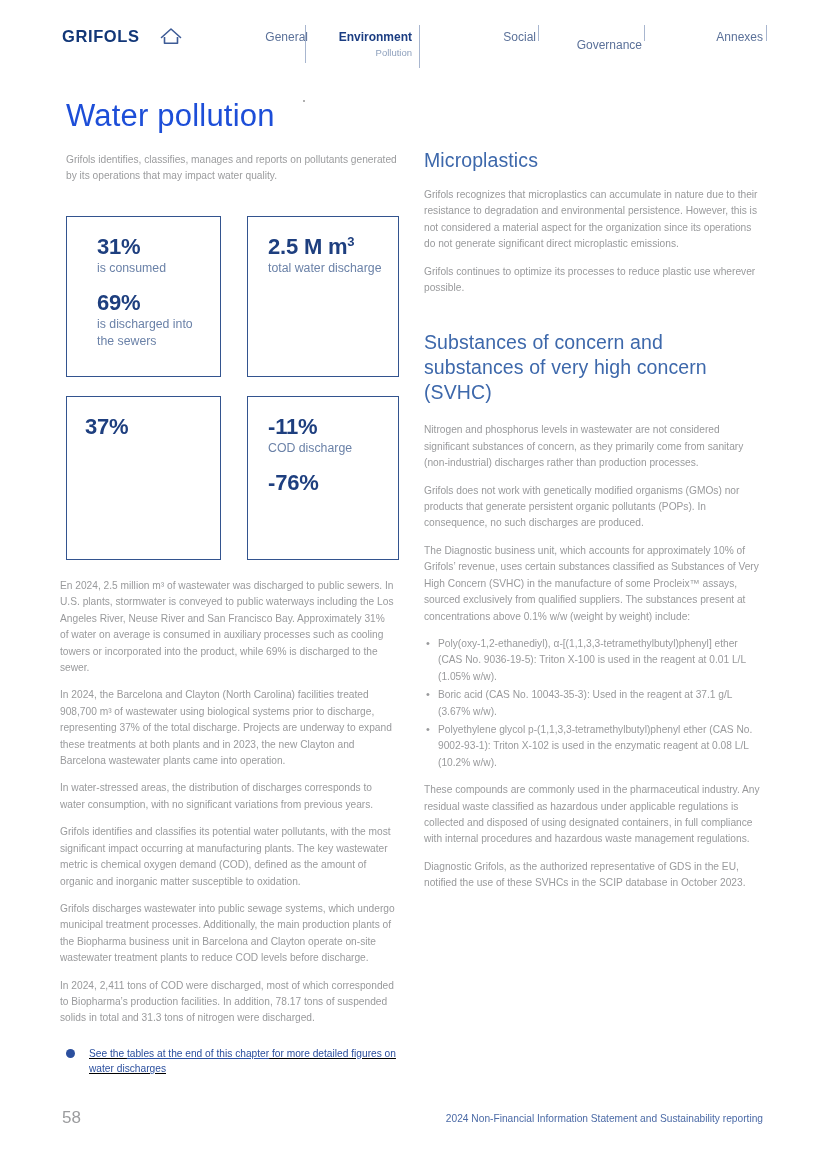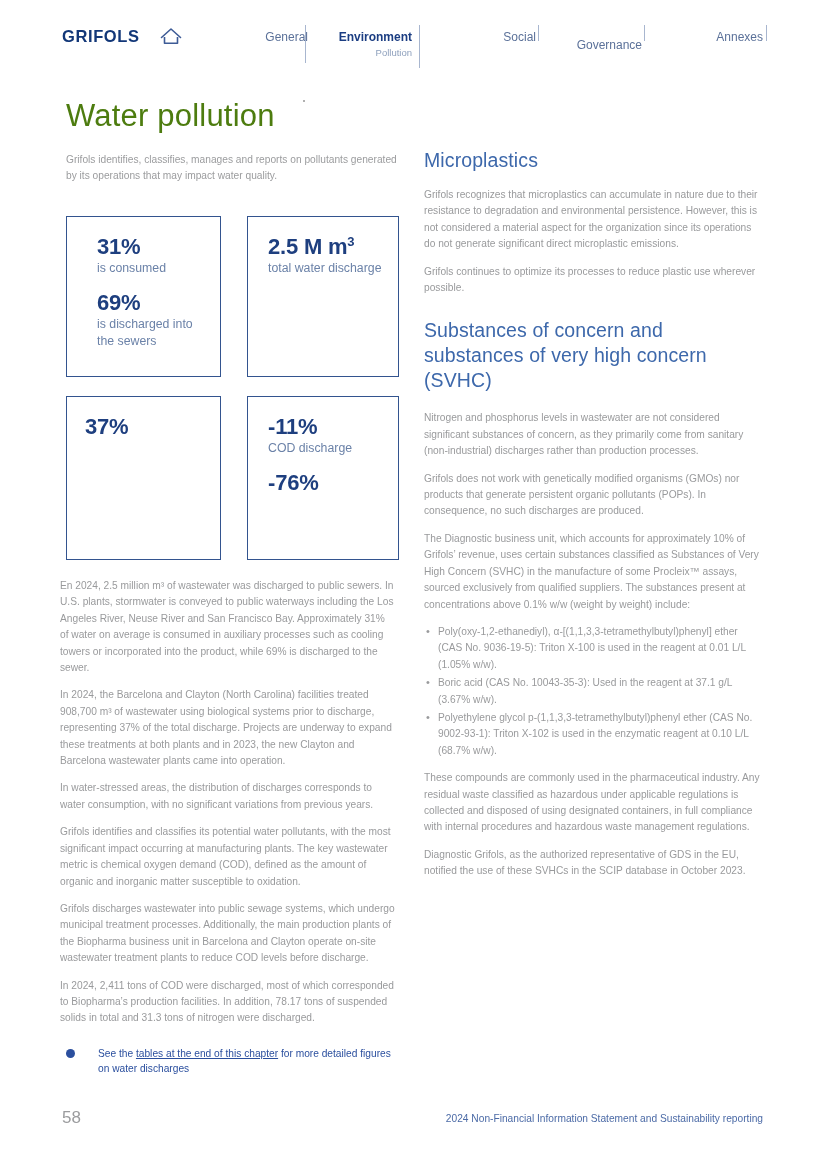--- a/index.html
+++ b/index.html
@@ -81,21 +81,21 @@
     background: #a8b6cf;
   }
 
   
   .page-title {
     position: absolute;
     left: 66px;
     top: 98px;
     font-size: 31px;
     font-weight: 300;
-    color: #4d7c0f;
+    color: #1d4ed8;
     letter-spacing: 0.2px;
   }
   .title-dot {
     position: absolute;
     left: 303px;
     top: 100px;
     width: 2px; height: 2px;
     background: #b0b0b0;
   }
 
@@ -178,21 +178,22 @@
     width: 336px;
   }
 
   
   .callout {
     position: absolute;
     left: 66px;
     top: 1046px;
     width: 336px;
     display: flex;
-    gap: 23px;
+    gap: 14px;
+    text-decoration: underline;
   }
   .callout-bullet {
     width: 9px; height: 9px;
     border-radius: 50%;
     background: #2b4f9e;
     flex: 0 0 auto;
     margin-top: 3px;
   }
   .callout-text {
     font-size: 10.2px;
@@ -208,21 +209,21 @@
   
   h2.section {
     font-size: 19.5px;
     font-weight: 300;
     color: #3d68ab;
     line-height: 25px;
     letter-spacing: 0.1px;
     margin-bottom: 14px;
   }
   h2.section.two {
-    margin-top: 22px;
+    margin-top: 34px;
     margin-bottom: 17px;
   }
 
   ul.bullets {
     list-style: none;
     margin: 2px 0 11px 0;
   }
   ul.bullets li {
     position: relative;
     padding-left: 14px;
@@ -373,21 +374,21 @@
   <p class="body">Grifols continues to optimize its processes to reduce plastic use wherever possible.</p>
 
   <h2 class="section two">Substances of concern and substances of very high concern (SVHC)</h2>
   <p class="body">Nitrogen and phosphorus levels in wastewater are not considered significant substances of concern, as they primarily come from sanitary (non-industrial) discharges rather than production processes.</p>
   <p class="body">Grifols does not work with genetically modified organisms (GMOs) nor products that generate persistent organic pollutants (POPs). In consequence, no such discharges are produced.</p>
   <p class="body">The Diagnostic business unit, which accounts for approximately 10% of Grifols’ revenue, uses certain substances classified as Substances of Very High Concern (SVHC) in the manufacture of some Procleix™ assays, sourced exclusively from qualified suppliers. The substances present at concentrations above 0.1% w/w (weight by weight) include:</p>
 
   <ul class="bullets">
     <li>Poly(oxy-1,2-ethanediyl), α-[(1,1,3,3-tetramethylbutyl)phenyl] ether (CAS No. 9036-19-5): Triton X-100 is used in the reagent at 0.01 L/L (1.05% w/w).</li>
     <li>Boric acid (CAS No. 10043-35-3): Used in the reagent at 37.1 g/L (3.67% w/w).</li>
-    <li>Polyethylene glycol p-(1,1,3,3-tetramethylbutyl)phenyl ether (CAS No. 9002-93-1): Triton X-102 is used in the enzymatic reagent at 0.10 L/L (68.7% w/w).</li>
+    <li>Polyethylene glycol p-(1,1,3,3-tetramethylbutyl)phenyl ether (CAS No. 9002-93-1): Triton X-102 is used in the enzymatic reagent at 0.08 L/L (10.2% w/w).</li>
   </ul>
 
   <p class="body">These compounds are commonly used in the pharmaceutical industry. Any residual waste classified as hazardous under applicable regulations is collected and disposed of using designated containers, in full compliance with internal procedures and hazardous waste management regulations.</p>
   <p class="body tight">Diagnostic Grifols, as the authorized representative of GDS in the EU, notified the use of these SVHCs in the SCIP database in October 2023.</p>
 
 </div>
 
 <div class="footer">
   <div class="page-number">58</div>
   <div class="footer-note">2024 Non-Financial Information Statement and Sustainability reporting</div>

